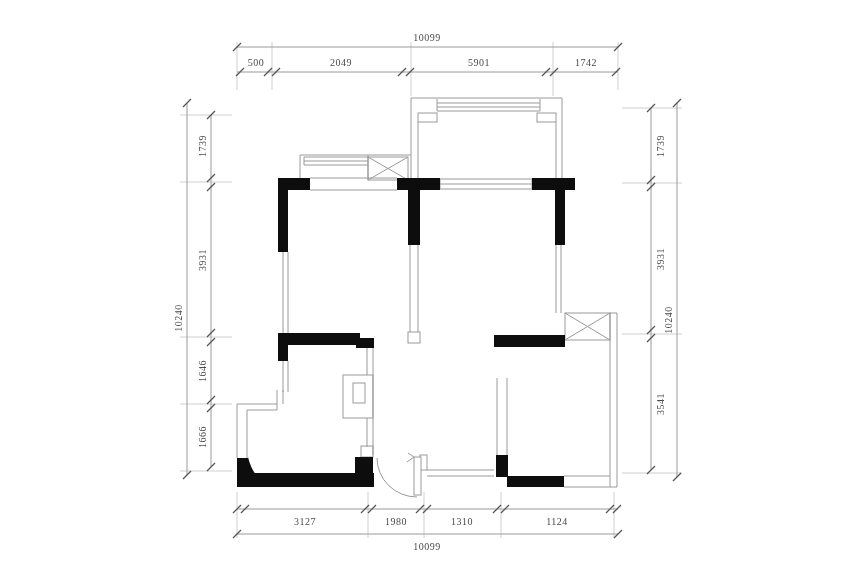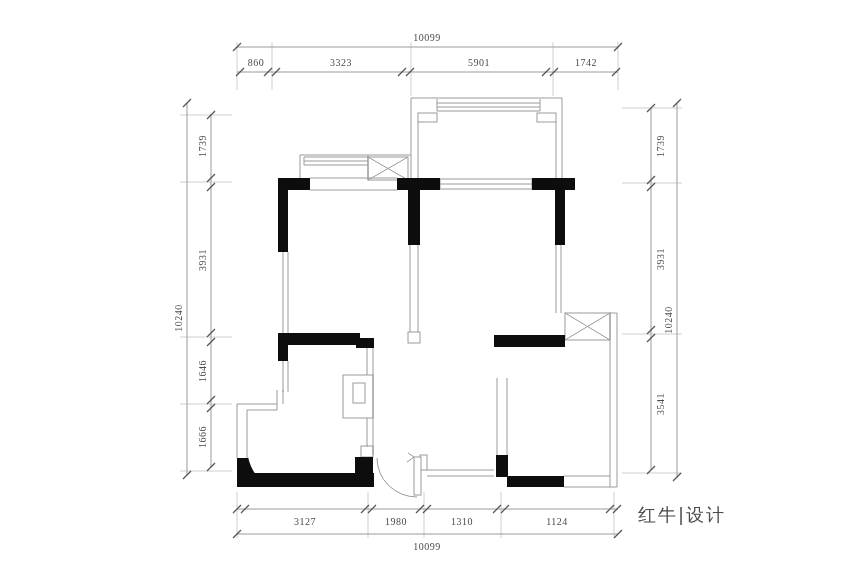--- a/index.html
+++ b/index.html
@@ -111,36 +111,35 @@
       <path d="M377,458 A40,39 0 0 0 417,497"></path>
       <polyline points="407,462 414,457 408,453"></polyline>
     </g>
 
     <g>
       <path d="M248,457 L248,486 L268,486 C258,480 251,470 248,457 Z" fill="#0d0d0d"></path>
     </g>
   </svg>
 
   <div class="dim-label" style="left:427px;top:37px">10099</div>
-  <div class="dim-label" style="left:256px;top:62px">860</div>
-  <div class="dim-label" style="left:341px;top:62px">3323</div>
+  <div class="dim-label" style="left:256px;top:62px">500</div>
+  <div class="dim-label" style="left:341px;top:62px">2049</div>
   <div class="dim-label" style="left:479px;top:62px">5901</div>
   <div class="dim-label" style="left:586px;top:62px">1742</div>
 
   <div class="dim-label" style="left:305px;top:521px">3127</div>
   <div class="dim-label" style="left:396px;top:521px">1980</div>
   <div class="dim-label" style="left:462px;top:521px">1310</div>
   <div class="dim-label" style="left:557px;top:521px">1124</div>
   <div class="dim-label" style="left:427px;top:546px">10099</div>
 
   <div class="dim-label v" style="left:202px;top:146px">1739</div>
   <div class="dim-label v" style="left:202px;top:260px">3931</div>
   <div class="dim-label v" style="left:202px;top:371px">1646</div>
   <div class="dim-label v" style="left:202px;top:437px">1666</div>
   <div class="dim-label v" style="left:178px;top:318px">10240</div>
 
   <div class="dim-label v" style="left:660px;top:146px">1739</div>
   <div class="dim-label v" style="left:660px;top:259px">3931</div>
   <div class="dim-label v" style="left:660px;top:404px">3541</div>
   <div class="dim-label v" style="left:668px;top:320px">10240</div>
 
-  <div id="logo">红牛|设计</div>
 </div>
 
 </body></html>

